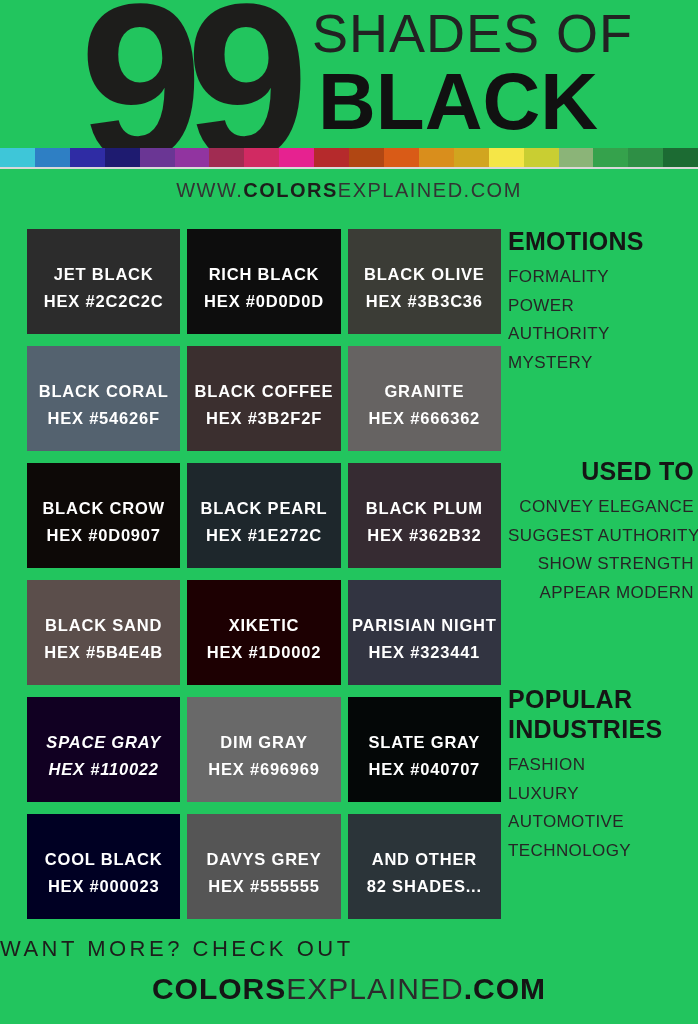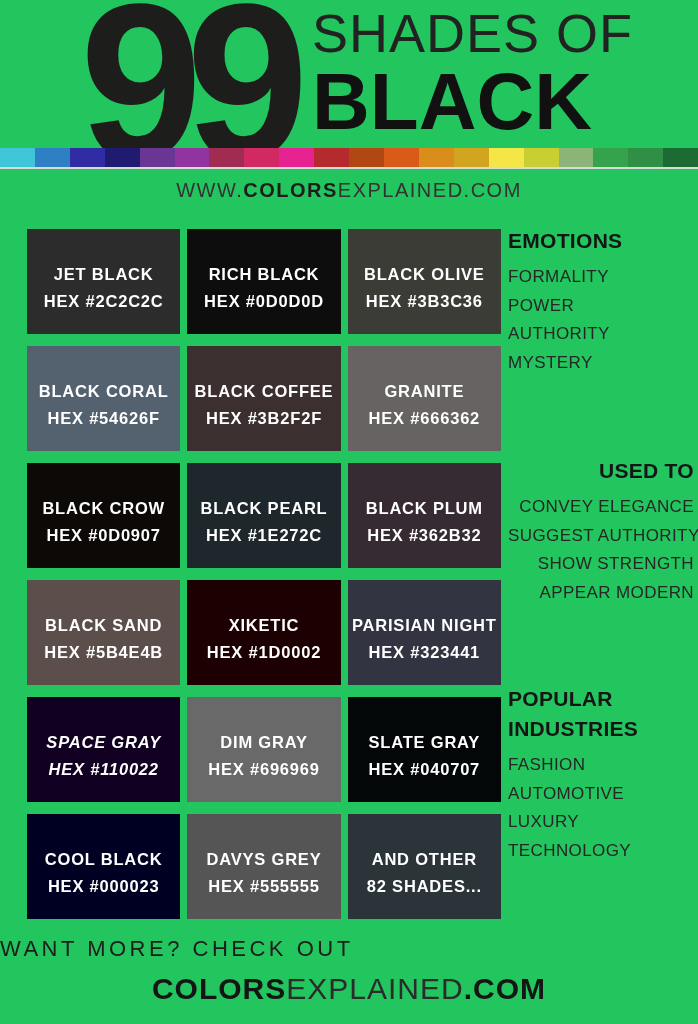--- a/index.html
+++ b/index.html
@@ -38,20 +38,21 @@
     line-height: 1.15;
     color: #222222;
   }
   .title-heavy {
     font-size: 80px;
     font-weight: 900;
     letter-spacing: 0px;
     line-height: 1.0;
     margin-top: -2px;
     color: #111111;
+    margin-left: 6px;
   }
 
   
   .strip {
     position: absolute;
     left: 0;
     top: 148px;
     width: 698px;
     height: 21px;
     display: flex;
@@ -113,21 +114,21 @@
   .side-section {
     position: absolute;
     left: 508px;
     width: 186px;
     color: #1d1d1b;
   }
   .side-sec-1 { top: 226px; }
   .side-sec-2 { top: 456px; text-align: right; }
   .side-sec-3 { top: 684px; }
   .side-title {
-    font-size: 21px;
+    font-size: 25px;
     font-weight: 800;
     letter-spacing: 0.3px;
     line-height: 30px;
     margin-bottom: 7px;
     color: #151515;
   }
   .side-item {
     font-size: 17px;
     font-weight: 400;
     letter-spacing: 0.4px;
@@ -284,21 +285,21 @@
     <div class="side-title">USED TO</div>
     <div class="side-item">CONVEY ELEGANCE</div>
     <div class="side-item">SUGGEST AUTHORITY</div>
     <div class="side-item">SHOW STRENGTH</div>
     <div class="side-item">APPEAR MODERN</div>
   </div>
 
   <div class="side-section side-sec-3">
     <div class="side-title">POPULAR INDUSTRIES</div>
     <div class="side-item">FASHION</div>
+    <div class="side-item">LUXURY</div>
     <div class="side-item">AUTOMOTIVE</div>
-    <div class="side-item">LUXURY</div>
     <div class="side-item">TECHNOLOGY</div>
   </div>
 
   <div class="footer-line1">WANT MORE? CHECK OUT</div>
   <div class="footer-line2"><span class="b">COLORS</span><span>EXPLAINED</span><span class="b">.COM</span></div>
 
 </div>
 
 </body></html>

